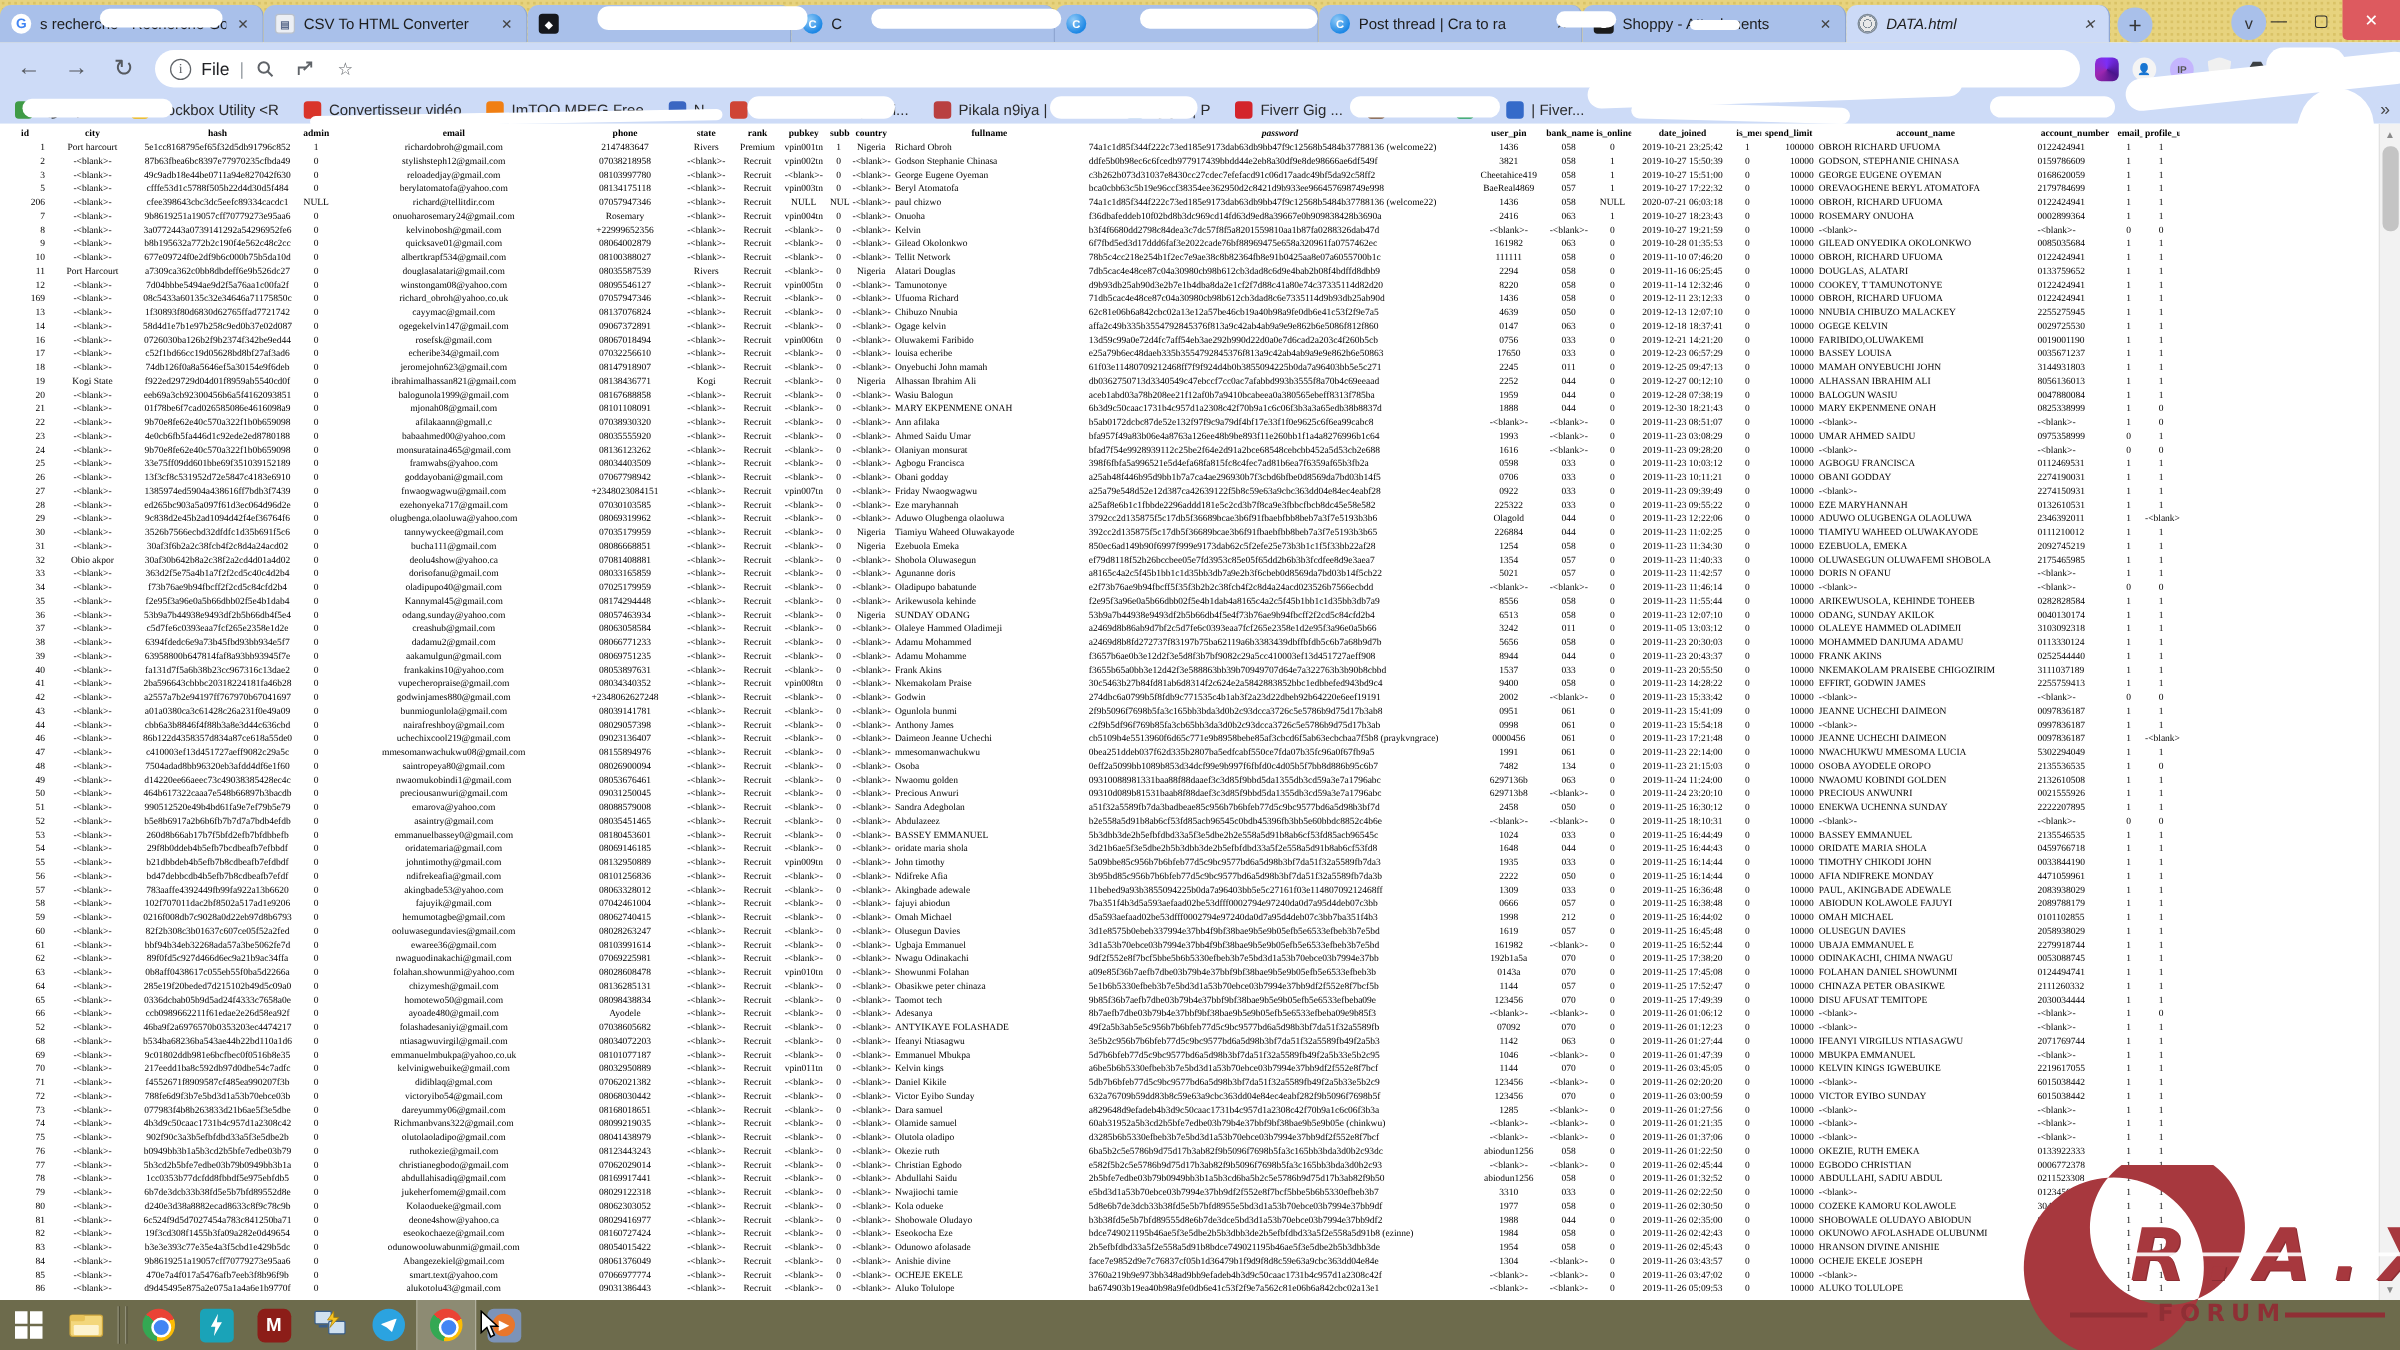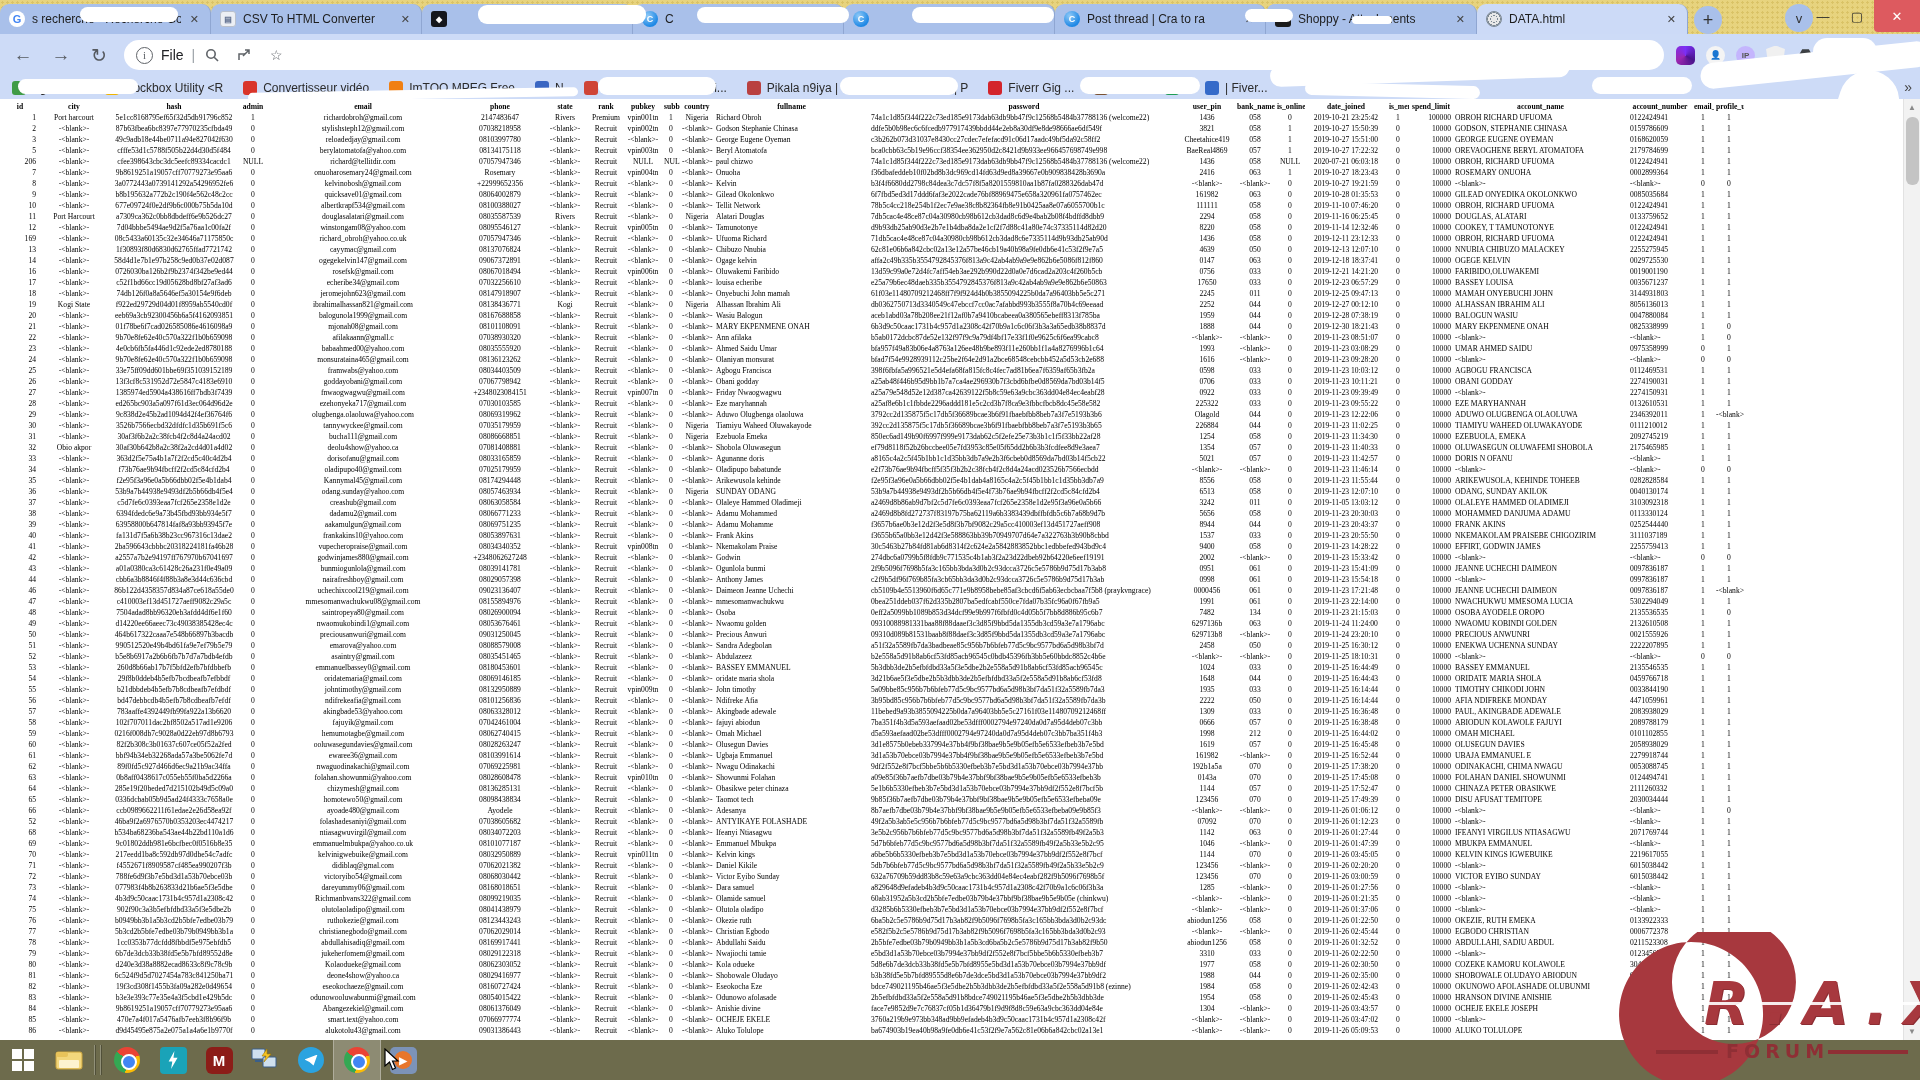--- a/index.html
+++ b/index.html
@@ -5,21 +5,21 @@
   html,body{margin:0;padding:0;background:#000;}
   *{box-sizing:border-box;}
   .screen{position:relative;width:1920px;height:1080px;overflow:hidden;background:#fff;font-family:"Liberation Sans",sans-serif;}
 
   
   .tabstrip{position:absolute;left:0;top:0;width:1920px;height:34px;background:#e7d37e;
     background-image:radial-gradient(#d9c266 1px,transparent 1.2px);background-size:5px 5px;display:flex;align-items:flex-end;}
   .tabs{display:flex;height:34px;}
   .tab{width:211px;height:30px;margin-top:4px;display:flex;align-items:center;gap:7px;padding:0 9px;
     background:#a9c0ea;border-radius:9px 9px 0 0;border-right:1px solid #8fa6d2;overflow:hidden;cursor:default;}
-  .tab.active{background:#ccdaf7;}
+  .tab.active{background:#ccdaf7;font-style:italic;}
   .tab-label{flex:1;font-size:12px;color:#1d1d1d;white-space:nowrap;overflow:hidden;}
   .tab-close{font-size:11px;color:#444;padding:0 2px;flex:0 0 auto;}
   .fav{width:16px;height:16px;flex:0 0 16px;border-radius:3px;position:relative;display:flex;align-items:center;justify-content:center;font-size:11px;font-weight:bold;}
   .fav-google{background:#fff;border-radius:50%;color:#4285f4;}
   .fav-page{background:#eceff4;border:1px solid #b9c0cc;color:#5b6b8c;font-size:8px;}
   .fav-dark{background:#15171c;color:#fff;font-size:8px;}
   .fav-blue{background:radial-gradient(circle at 35% 30%,#8ec9f7,#1e88e5 70%);border-radius:50%;color:#fff;font-size:9px;}
   .fav-shoppy{background:#1b1b1b;color:#fff;font-size:9px;}
   .fav-globe{background:radial-gradient(circle at 50% 50%,#e8e8e8 0 30%,#7c8894 31% 36%,#e8e8e8 37% 60%,#7c8894 61% 66%,#aab2bb 67%);border-radius:50%;border:1px solid #7c8894;}
   .newtab{width:28px;height:28px;margin:3px 0 0 6px;border-radius:50%;background:#a9c0ea;display:flex;align-items:center;justify-content:center;font-size:18px;color:#333;}
@@ -254,21 +254,21 @@
             <th style="width: 128px;">hash</th>
             <th style="width: 30px;">admin</th>
             <th style="width: 190px;">email</th>
             <th style="width: 84px;">phone</th>
             <th style="width: 46px;">state</th>
             <th style="width: 36px;">rank</th>
             <th style="width: 38px;">pubkey</th>
             <th style="width: 18px;">subbed</th>
             <th style="width: 34px;">country</th>
             <th style="width: 155px;">fullname</th>
-            <th style="width: 310px;">password</th>
+            <th style="width: 310px; font-style: italic;">password</th>
             <th style="width: 56px;">user_pin</th>
             <th style="width: 40px;">bank_name</th>
             <th style="width: 30px;">is_online</th>
             <th style="width: 82px;">date_joined</th>
             <th style="width: 22px;">is_merchant</th>
             <th style="width: 44px;">spend_limit</th>
             <th style="width: 175px;">account_name</th>
             <th style="width: 64px;">account_number</th>
             <th style="width: 22px;">email_activated</th>
             <th style="width: 30px;">profile_updated</th>

